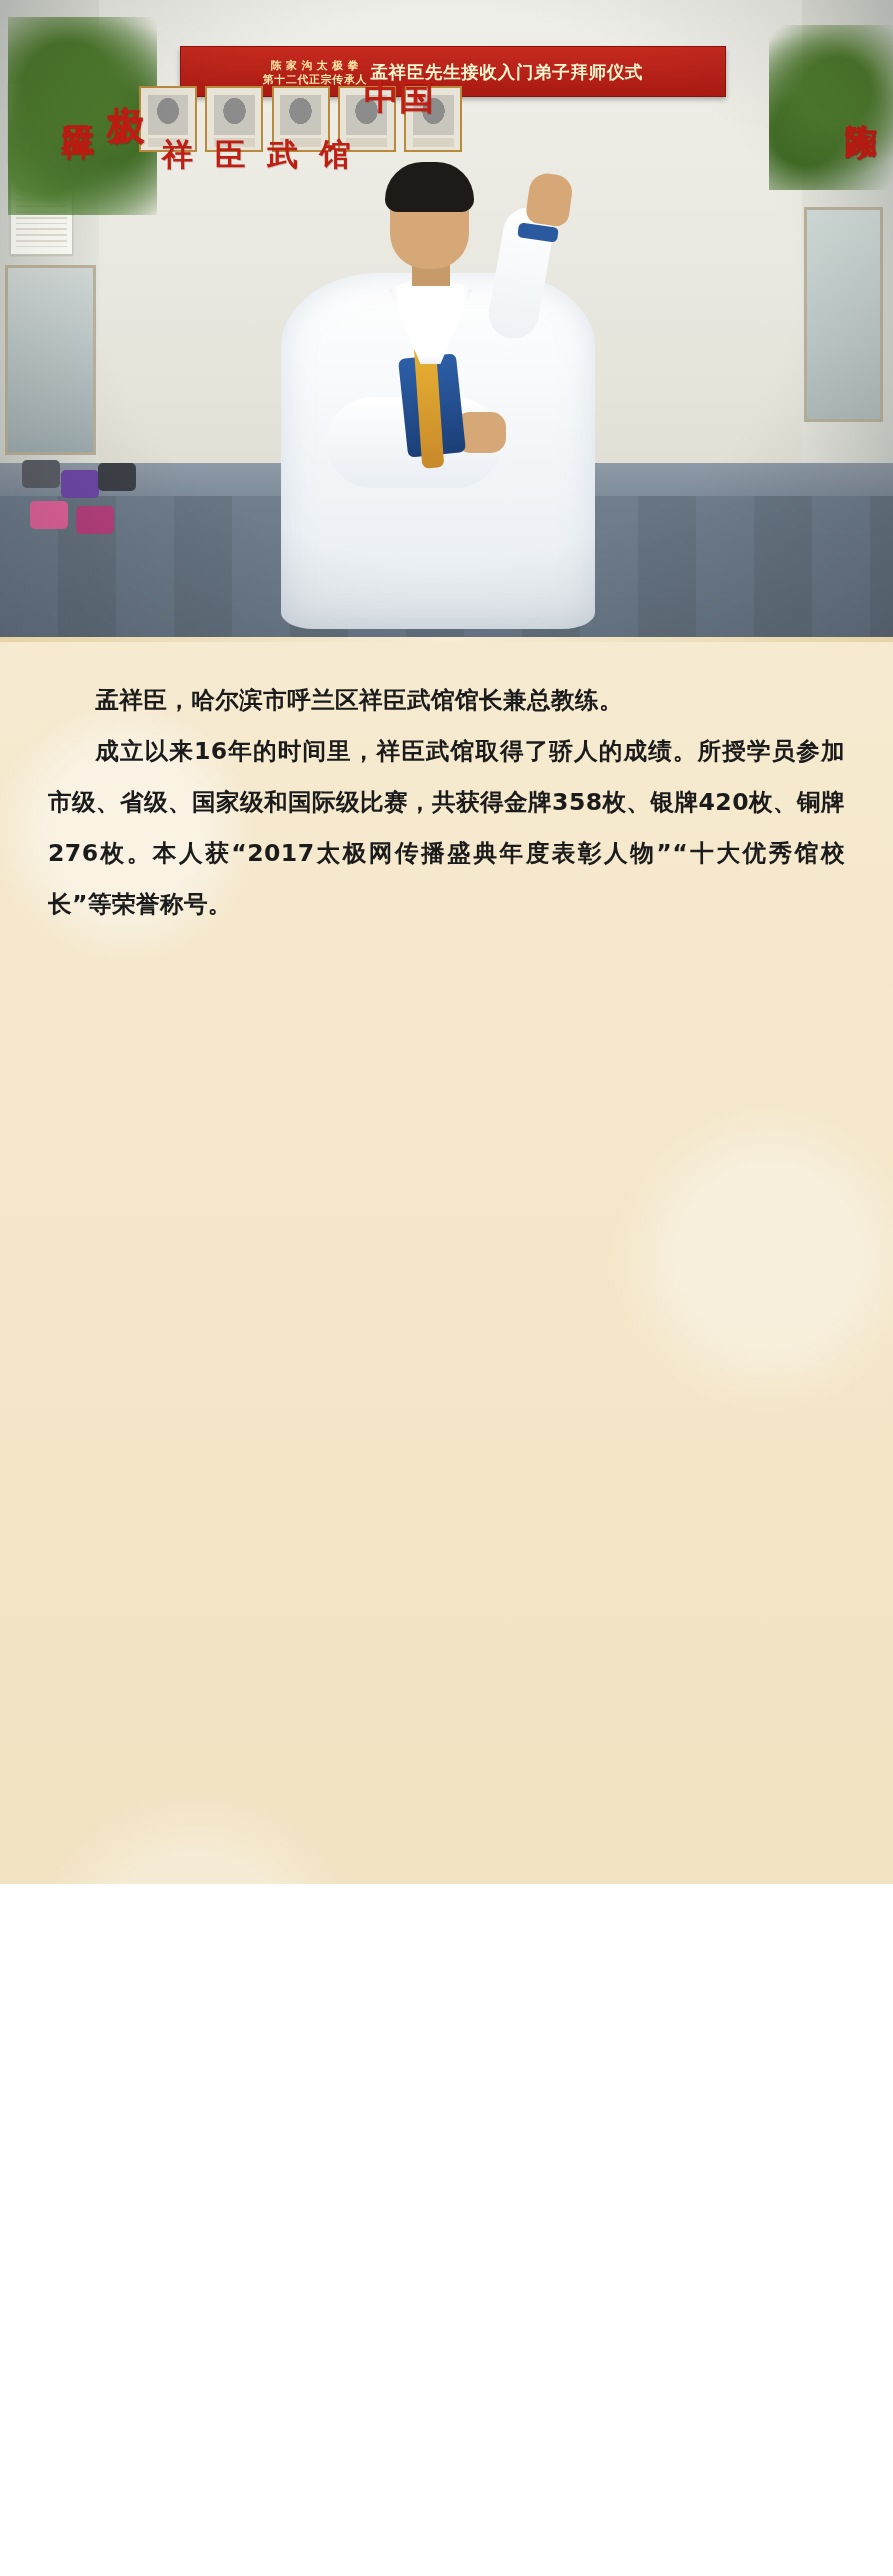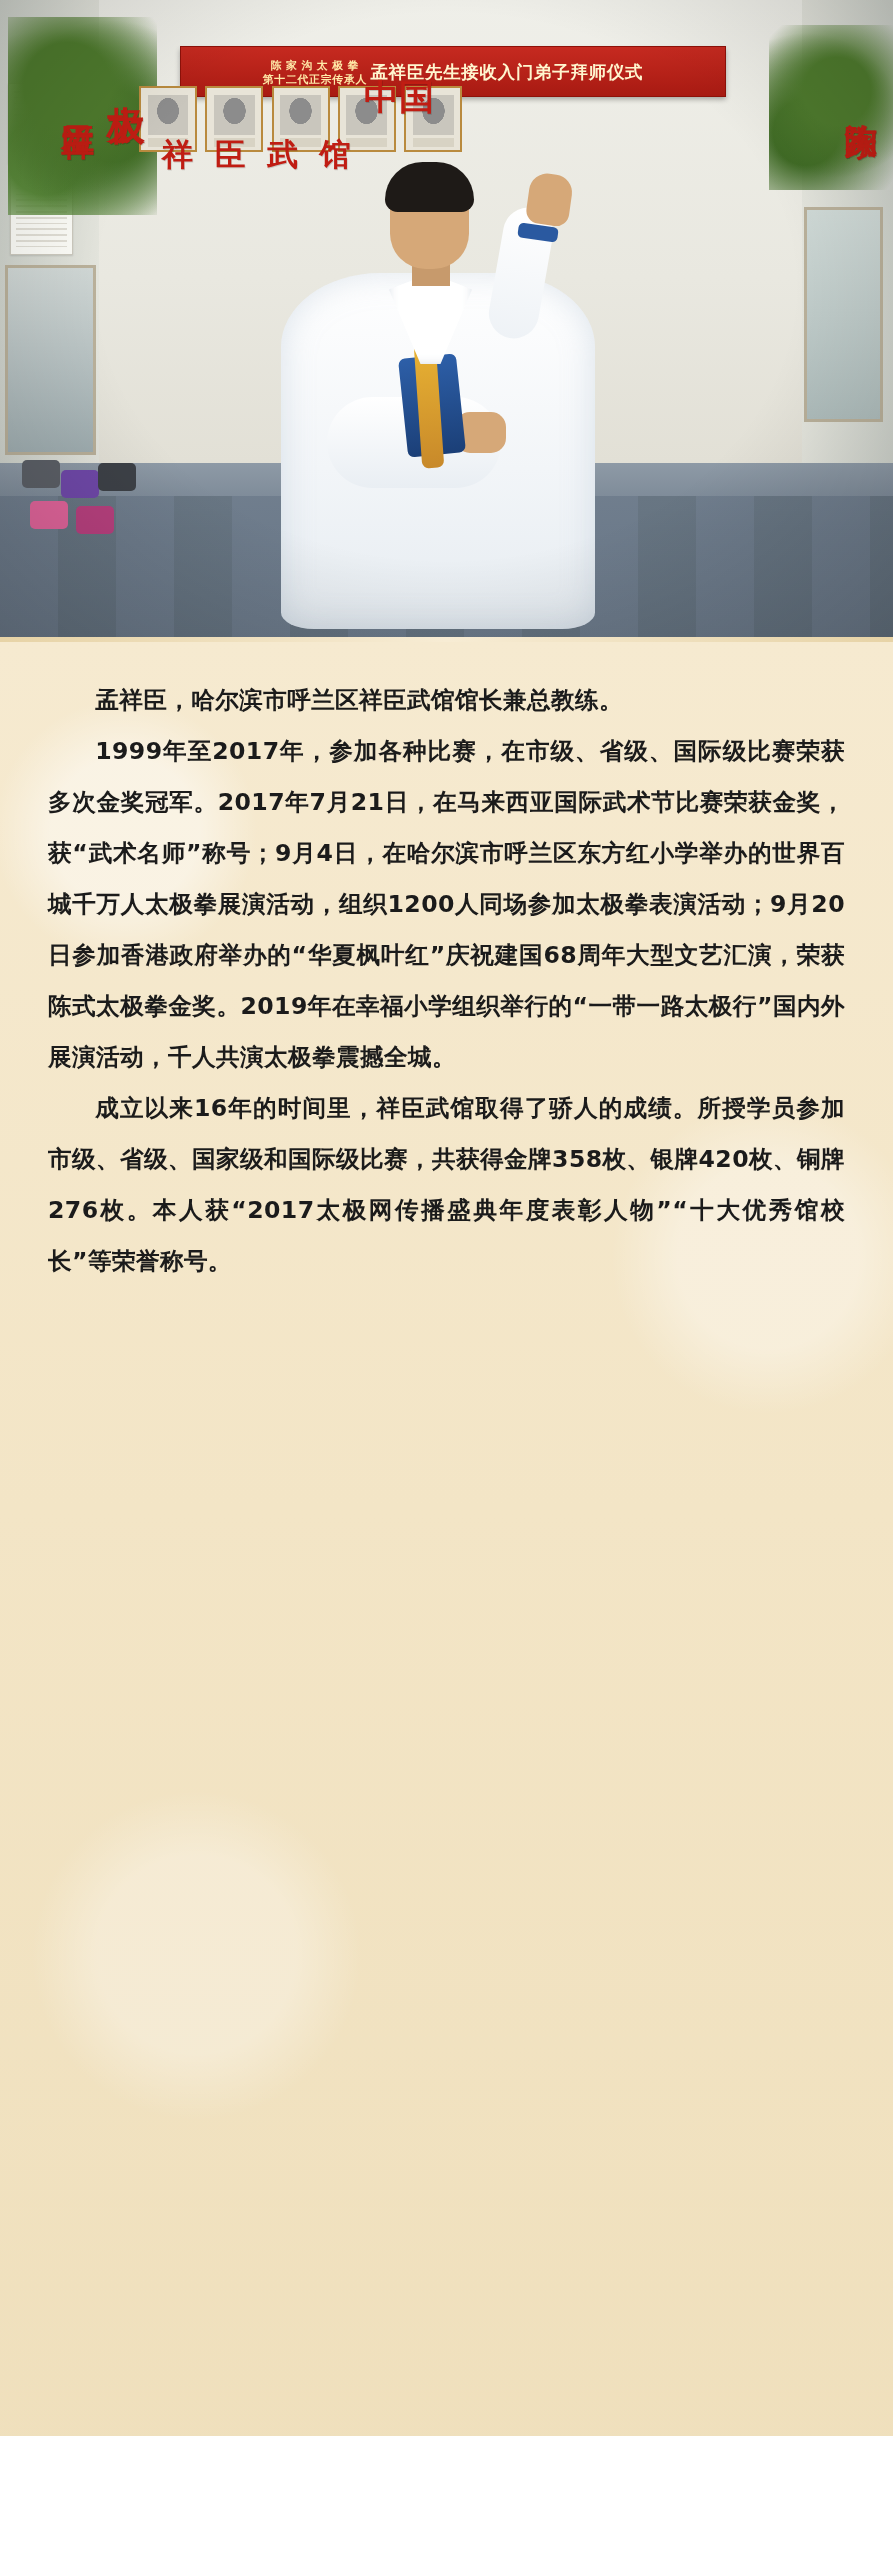--- a/index.html
+++ b/index.html
@@ -6,21 +6,21 @@
     margin: 0;
     padding: 0;
     background: #ffffff;
   }
   body {
     width: 893px;
     font-family: "Liberation Sans", sans-serif;
   }
   .page {
     width: 893px;
-    height: 2436px;
+    height: 1884px;
     position: relative;
     overflow: hidden;
     background: #f3e6c8;
   }
 
   
   .photo {
     position: relative;
     width: 893px;
     height: 637px;
@@ -382,21 +382,20 @@
       <div class="neck"></div>
       <div class="head"></div>
       <div class="hair"></div>
     </div>
 
     <div class="photo-vignette"></div>
   </div>
 
   <div class="article">
     <p>孟祥臣，哈尔滨市呼兰区祥臣武馆馆长兼总教练。</p>
-    <p>1999年至2017年，参加各种比赛，在市级、省级、国际级比赛荣获多次金奖冠军。2017年7月21日，在马来西亚国际武术节比赛荣获金奖，获“武术名师”称号；9月4日，在哈尔滨市呼兰区东方红小学举办的世界百城千万人太极拳展演活动，组织1200人同场参加太极拳表演活动；9月20日参加香港政府举办的“华夏枫叶红”庆祝建国68周年大型文艺汇演，荣获陈式太极拳金奖。2019年在幸福小学组织举行的“一带一路太极行”国内外展演活动，千人共演太极拳震撼全城。</p>
     <p>成立以来16年的时间里，祥臣武馆取得了骄人的成绩。所授学员参加市级、省级、国家级和国际级比赛，共获得金牌358枚、银牌420枚、铜牌276枚。本人获“2017太极网传播盛典年度表彰人物”“十大优秀馆校长”等荣誉称号。</p>
 
     <div class="watermark">
       <div class="wm-badge"></div>
       <div class="wm-text">天极网</div>
     </div>
   </div>
 
 </div>
 

